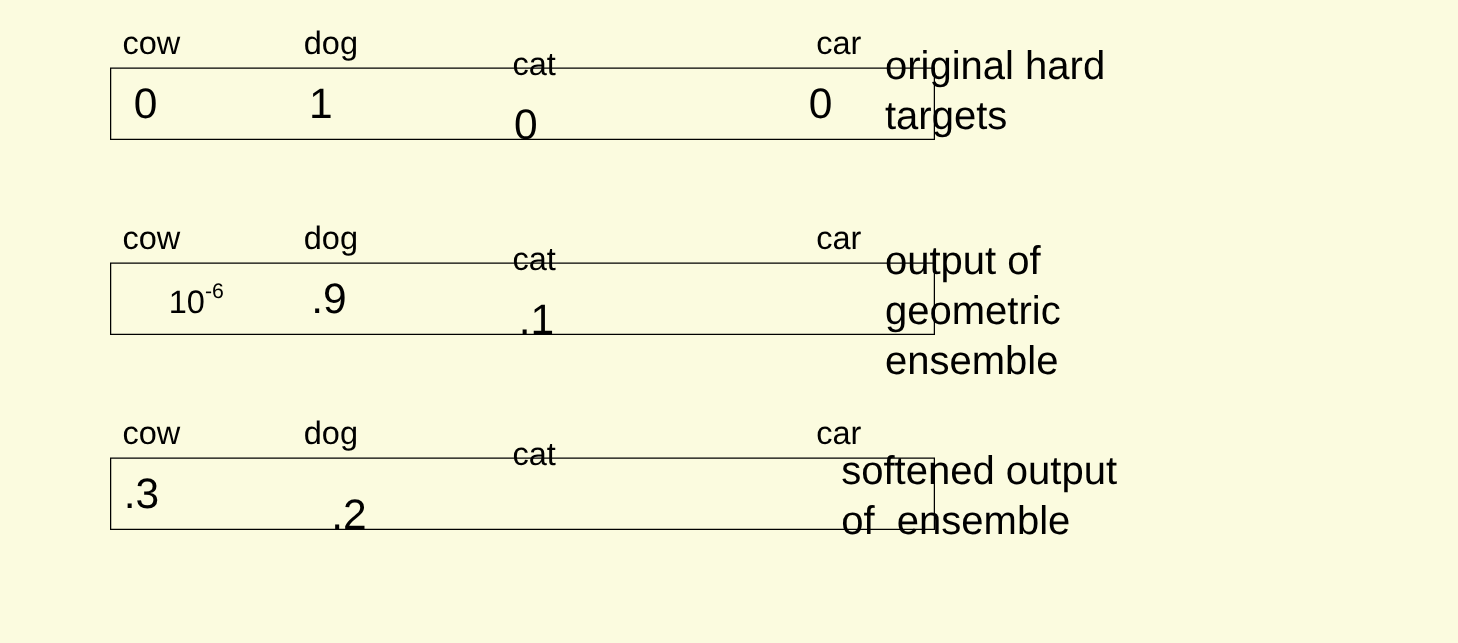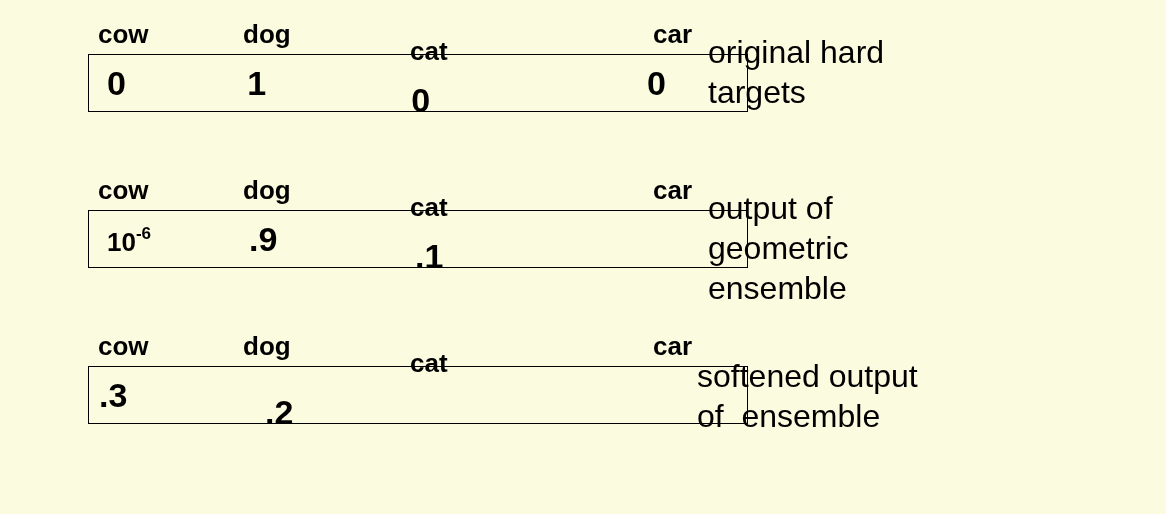--- a/index.html
+++ b/index.html
@@ -7,21 +7,20 @@
       width: 1166px;
       height: 514px;
       background: #fbfbdf;
       font-family: Arial, Helvetica, sans-serif;
       padding: 18px 0 0 88px;
       position: relative;
     }
     .row {
       position: relative;
       margin-bottom: 62px;
-      font-weight: bold;
     }
     .row:last-child { margin-bottom: 0; }
     .labels {
       display: flex;
       height: 32px;
       align-items: center;
       font-size: 26px;
       color: #000;
       margin-bottom: 4px;
     }
@@ -47,22 +46,22 @@
     .boxw { width: 660px; }
     .side-label {
       position: absolute;
       left: 708px;
       font-size: 32px;
       color: #000;
       line-height: 1.25;
     }
     .side1 { top: 32px; }
     .side2 { top: 188px; }
-    .side3 { top: 356px; left: 697px; }
-    .sci { font-size: 26px; }
+    .side3 { top: 356px; left: 673px; }
+    .sci { font-size: 26px; margin-left: 28px; }
     .sup { font-size: 17px; position: relative; top: -12px; }
     .labels .cell-label { padding-left: 10px; }
     .labels .w-cow { padding-left: 10px; }
     .labels .w-dog { padding-left: 5px; }
     .labels .w-cat { padding-left: 12px; }
     .labels .w-car { padding-left: 0px; }
     .box .w-cow { padding-left: 18px; }
     .box .w-dog { padding-left: 10px; }
     .box .w-cat { padding-left: 16px; }
     .box .w-car { padding-left: 0px; }

